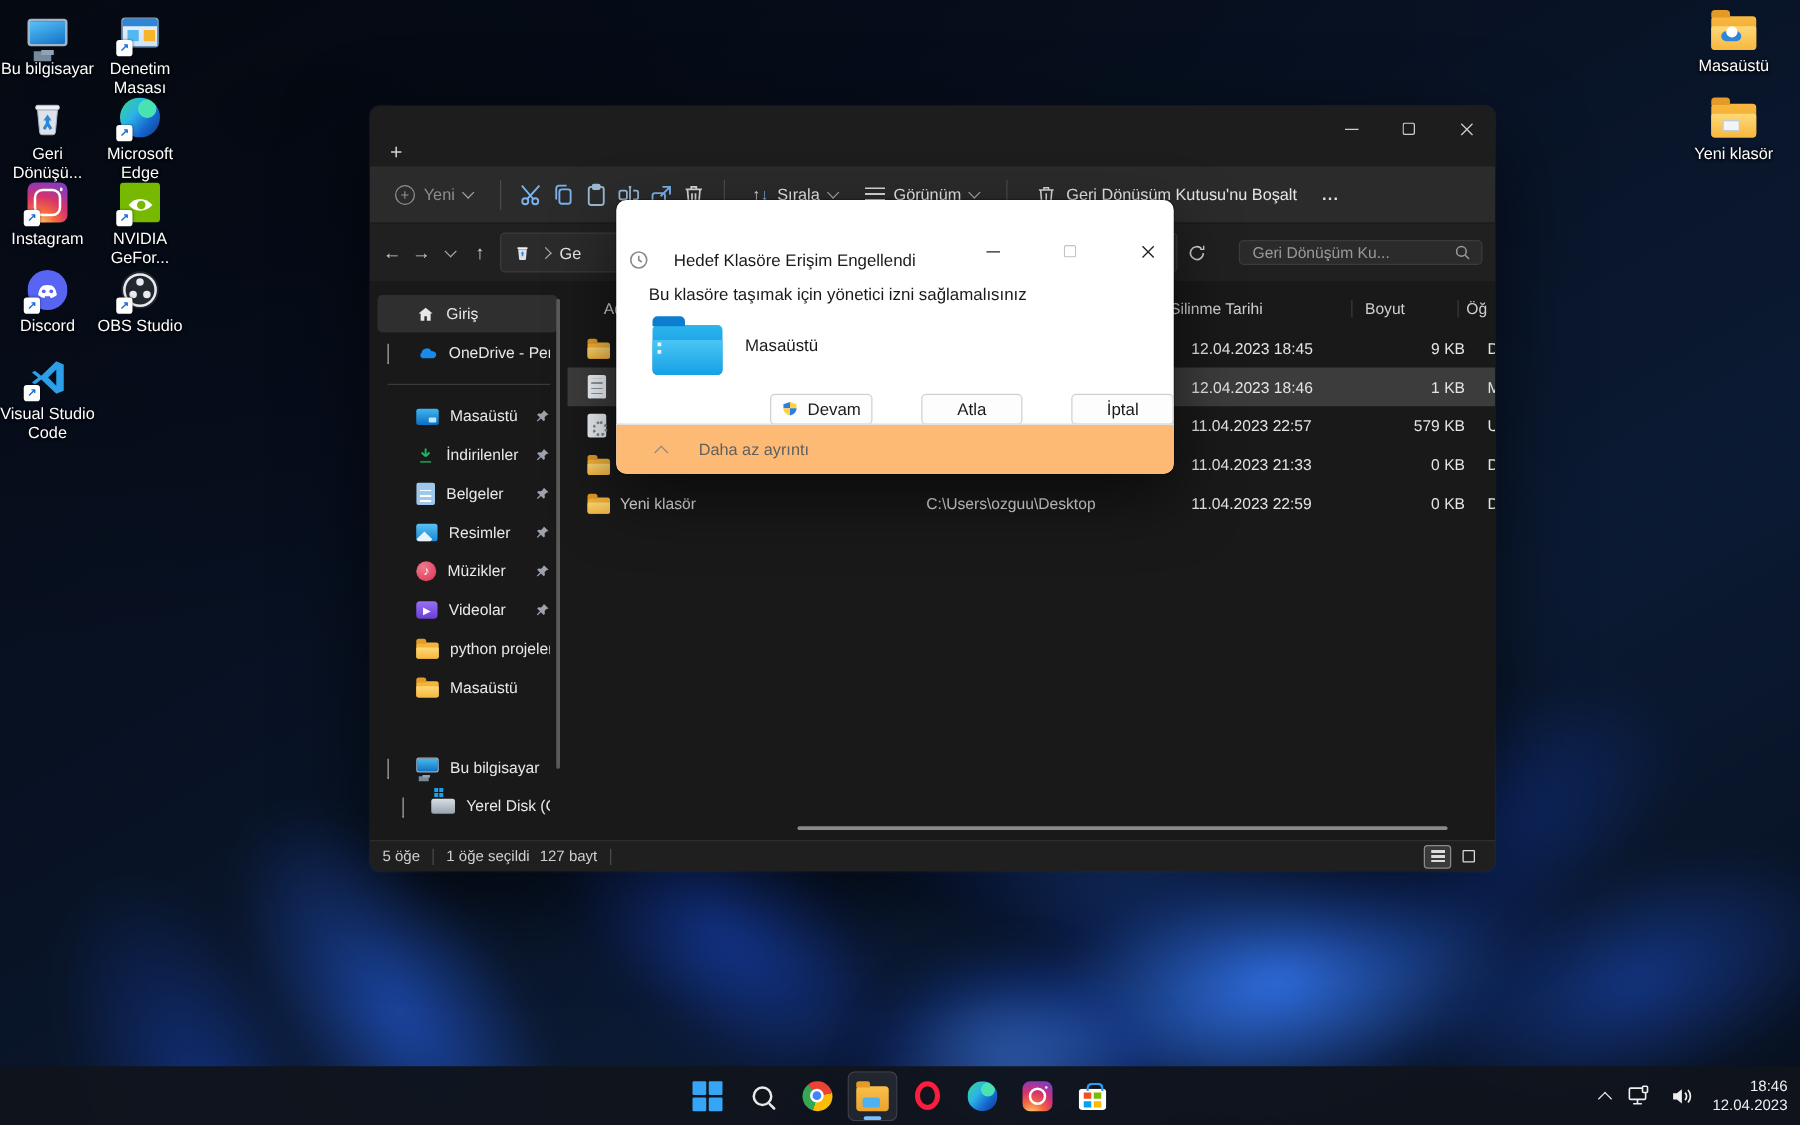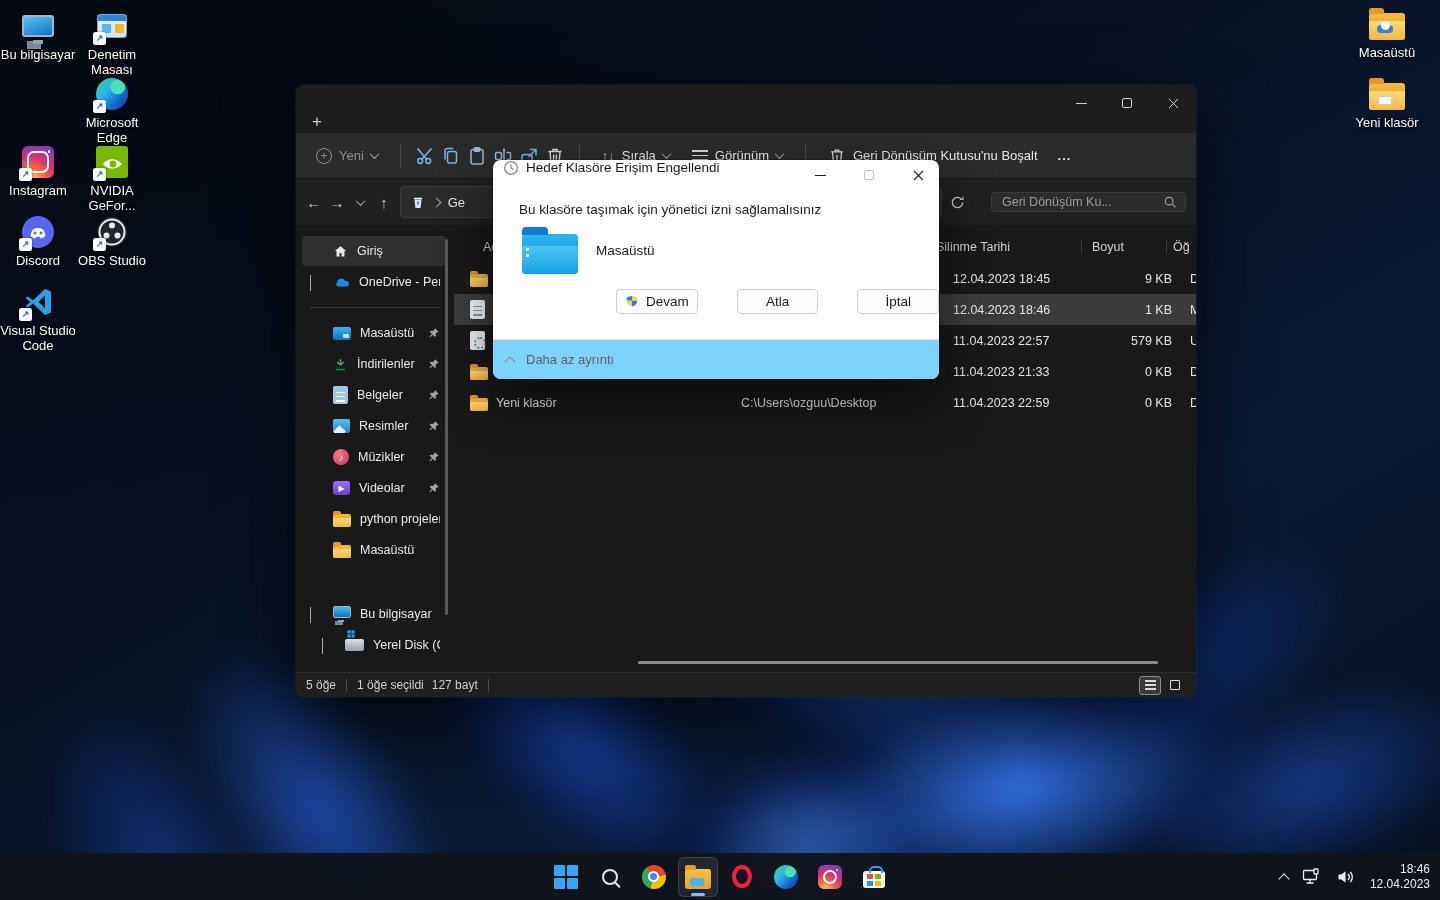--- a/index.html
+++ b/index.html
@@ -115,35 +115,35 @@
   .st-sep { width:1px; height:13px; background:#4a4a4a; }
   .viewtoggles { margin-left:auto; display:flex; gap:3px; }
   .vt { width:22px; height:19px; display:flex; align-items:center; justify-content:center; border-radius:3px; }
   .vt.active { background:#3a3a3a; border:1px solid #8a8a8a; }
   .vt-lines { width:11px; height:10px; background:repeating-linear-gradient(#dcdcdc 0 2px, transparent 2px 4px); }
   .vt-box { width:10px; height:10px; border:1.5px solid #dcdcdc; border-radius:1px; }
 
   
   .dialog { position:absolute; left:493px; top:160px; width:446px; height:219px; background:#fff; border-radius:8px;
     box-shadow:0 20px 50px rgba(0,0,0,.55), 0 0 0 1px rgba(0,0,0,.22); color:#1a1a1a; font-size:13.5px; overflow:hidden; }
-  .dlg-title { height:30px; display:flex; align-items:flex-start; padding-left:10px; gap:7px; }
+  .dlg-title { height:30px; display:flex; align-items:flex-end; padding-left:10px; gap:20px;margin-top:26px; }
   .dlg-title .t { flex:1; font-size:13.5px; }
   .dlg-btn { width:42px; height:30px; display:flex; align-items:center; justify-content:center; color:#222; }
   .dlg-btn.disabled { color:#b5b5b5; }
   .dlg-msg { padding:12px 0 0 26px; }
   .dlg-item { display:flex; align-items:center; gap:18px; padding:10px 0 0 29px; }
   .folder-blue { width:56px; height:40px; background:linear-gradient(#2bb5ee,#0e86d8); border-radius:4px; position:relative; margin-top:7px; }
   .folder-blue::before { content:""; position:absolute; top:-7px; left:0; width:26px; height:8px; background:#0d7ecf; border-radius:4px 4px 0 0; }
   .folder-blue::after { content:""; position:absolute; left:0; right:0; bottom:0; height:28px; background:linear-gradient(#4ac6f4,#17a0e6); border-radius:2px 2px 4px 4px; }
   .fb-dots { position:absolute; left:4px; top:14px; width:3px; height:3px; background:#e8f7ff; box-shadow:0 6px 0 #e8f7ff; z-index:2; }
   .dlg-buttons { display:flex; gap:39px; padding:15px 0 0 123px; }
   .dbtn { width:90px; height:25px; background:#fdfdfd; border:1px solid #d0d0d0; border-radius:4px;
     display:flex; align-items:center; justify-content:center; gap:7px; font-size:13.5px; font-family:"Liberation Sans",sans-serif; color:#1a1a1a; }
-  .dlg-footer { position:absolute; left:0; right:0; bottom:0; height:40px; border-top:1px solid #e2e2e2; background:#7dd3fc;
-    display:flex; align-items:center; gap:12px; padding-left:13px; color:#5f5f5f; font-size:13px; }
+  .dlg-footer { position:absolute; left:0; right:0; bottom:0; height:40px; border-top:1px solid #e2e2e2; background:#fdba74;
+    display:flex; align-items:center; gap:26px; padding-left:32px; color:#5f5f5f; font-size:13px; }
   .chev-g { width:8px; height:8px; border-right:1.6px solid #8a8a8a; border-bottom:1.6px solid #8a8a8a; transform:rotate(-135deg); margin-top:4px; }
 
   
   .taskbar { position:absolute; left:0; bottom:0; width:1440px; height:47px; background:rgba(16,20,28,.96);
     display:flex; align-items:center; }
   .tb-center { position:absolute; left:50%; transform:translateX(-50%); display:flex; gap:4px; }
   .tb-cell { width:40px; height:40px; border-radius:6px; display:flex; align-items:center; justify-content:center; position:relative; }
   .tb-cell.active { background:rgba(255,255,255,.08); box-shadow:inset 0 0 0 1px rgba(255,255,255,.12); }
   .tb-cell.active::after { content:""; position:absolute; bottom:1px; left:13px; width:14px; height:3px; border-radius:2px; background:#7cc0ff; }
   .tb-start { width:24px; height:24px; display:grid; grid-template-columns:11px 11px; grid-template-rows:11px 11px; gap:2px; }
@@ -195,20 +195,31 @@
       </div>
     <div>Bu bilgisayar</div>
   </div>
   <div class="dicon" style="left:74px;top:8px">
     <div class="glyph">
         <span class="g-panel"></span>
         <span class="sc-arrow">↗</span>
       </div>
     <div>Denetim Masası</div>
   </div>
+  <div class="dicon" style="left:0px;top:76px">
+    <div class="glyph">
+      <svg width="32" height="32" viewBox="0 0 32 32">
+          <path d="M8 10h16l-1.7 18a2 2 0 01-2 1.8H11.7a2 2 0 01-2-1.8z" fill="#dde2e9" stroke="#a9b1bc" stroke-width=".8"></path>
+          <rect x="6.5" y="6.2" width="19" height="3.6" rx="1.4" fill="#eef1f5" stroke="#b6bdc7" stroke-width=".6"></rect>
+          <path d="M16 13.5l3.2 4.8h-1.8v4.4h-2.8v-4.4h-1.8z" fill="#2f86d6"></path>
+          <path d="M12.2 24.6l2.2-3.6 2 1.3-2.2 3.6zM19.8 24.6l-2.2-3.6-2 1.3 2.2 3.6z" fill="#2f86d6"></path>
+        </svg>
+    </div>
+    <div>Geri Dönüşü...</div>
+  </div>
   <div class="dicon" style="left:74px;top:76px">
     <div class="glyph">
         <span class="tb-edge" style="width:32px;height:32px"></span>
         <span class="sc-arrow">↗</span>
       </div>
     <div>Microsoft Edge</div>
   </div>
   <div class="dicon" style="left:0px;top:144px">
     <div class="glyph">
         <span class="tb-insta" style="width:32px;height:32px"></span>

